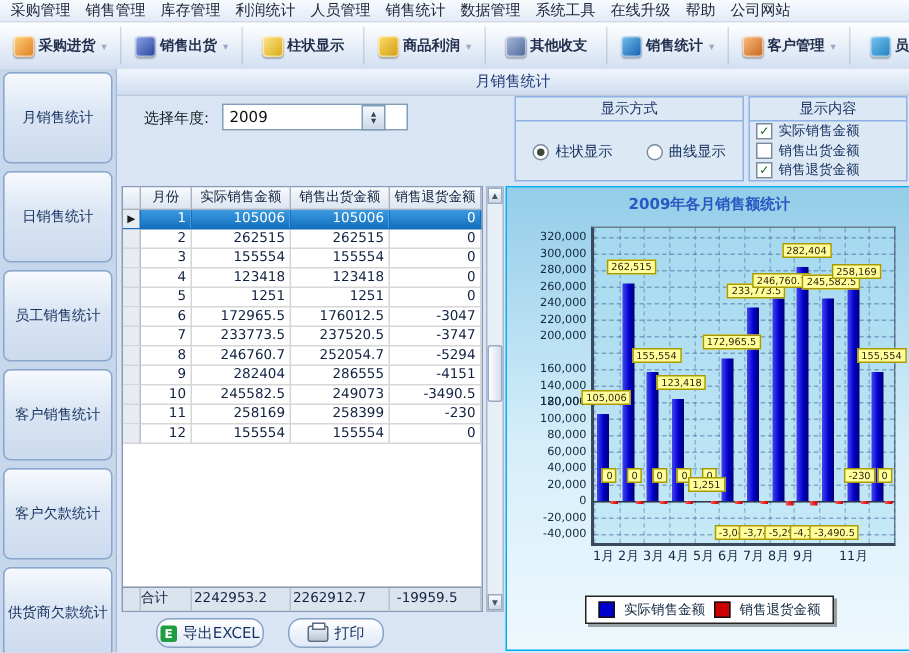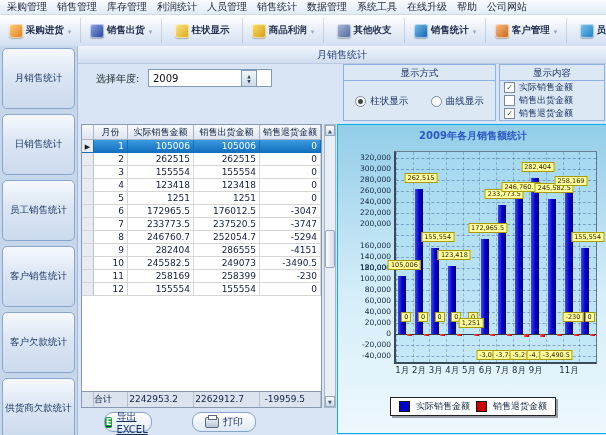--- a/index.html
+++ b/index.html
@@ -77,21 +77,21 @@
   .varrow{position:absolute;left:0;width:10px;height:11px;background:linear-gradient(#fdfdfe,#ccd8e8);border:1px solid #97a8c0;
           font-size:5px;color:#456;text-align:center;line-height:10px;box-sizing:border-box;}
   .varrow.up{top:0;} .varrow.up::before{content:"▲";}
   .varrow.dn{bottom:0;} .varrow.dn::before{content:"▼";}
   .vthumb{position:absolute;left:0;top:105px;width:10px;height:38px;background:linear-gradient(90deg,#fdfdfe,#d4def0);
           border:1px solid #97a8c0;border-radius:2px;box-sizing:border-box;}
   
   .btn{position:absolute;top:366px;height:20px;border:1px solid #8aa4c8;border-radius:9px;
        background:linear-gradient(#ffffff,#dfe9f6);display:flex;align-items:center;justify-content:center;gap:4px;
        font-size:10px;color:#15305f;cursor:default;box-sizing:border-box;}
-  .btn-export{left:26px;width:48px;text-decoration:underline;}
+  .btn-export{left:26px;width:72px;}
   .btn-print{left:114px;width:64px;align-items:center;}
   .excel-glyph{width:11px;height:11px;background:#1f9d40;color:#fff;font-size:8px;font-weight:bold;
                line-height:11px;text-align:center;border-radius:2px;}
   .excel-glyph::before{content:"E";}
   .print-glyph{width:12px;height:9px;background:linear-gradient(#eef2f8,#b9c4d4);border:1px solid #5a6a80;border-radius:2px;position:relative;}
   .print-glyph::before{content:"";position:absolute;left:2px;top:-3px;width:7px;height:3px;background:#fff;border:1px solid #5a6a80;}
   
   .chartpanel{position:absolute;left:259px;top:78px;width:272px;height:310px;border:1px solid #00b0f0;box-sizing:border-box;
               background:linear-gradient(#93cde8,#d5eefa 55%,#eef8fd);overflow:hidden;}
   .ctitle{position:absolute;left:0;right:0;top:4px;text-align:center;font-size:10px;font-weight:bold;color:#2b59c3;}

